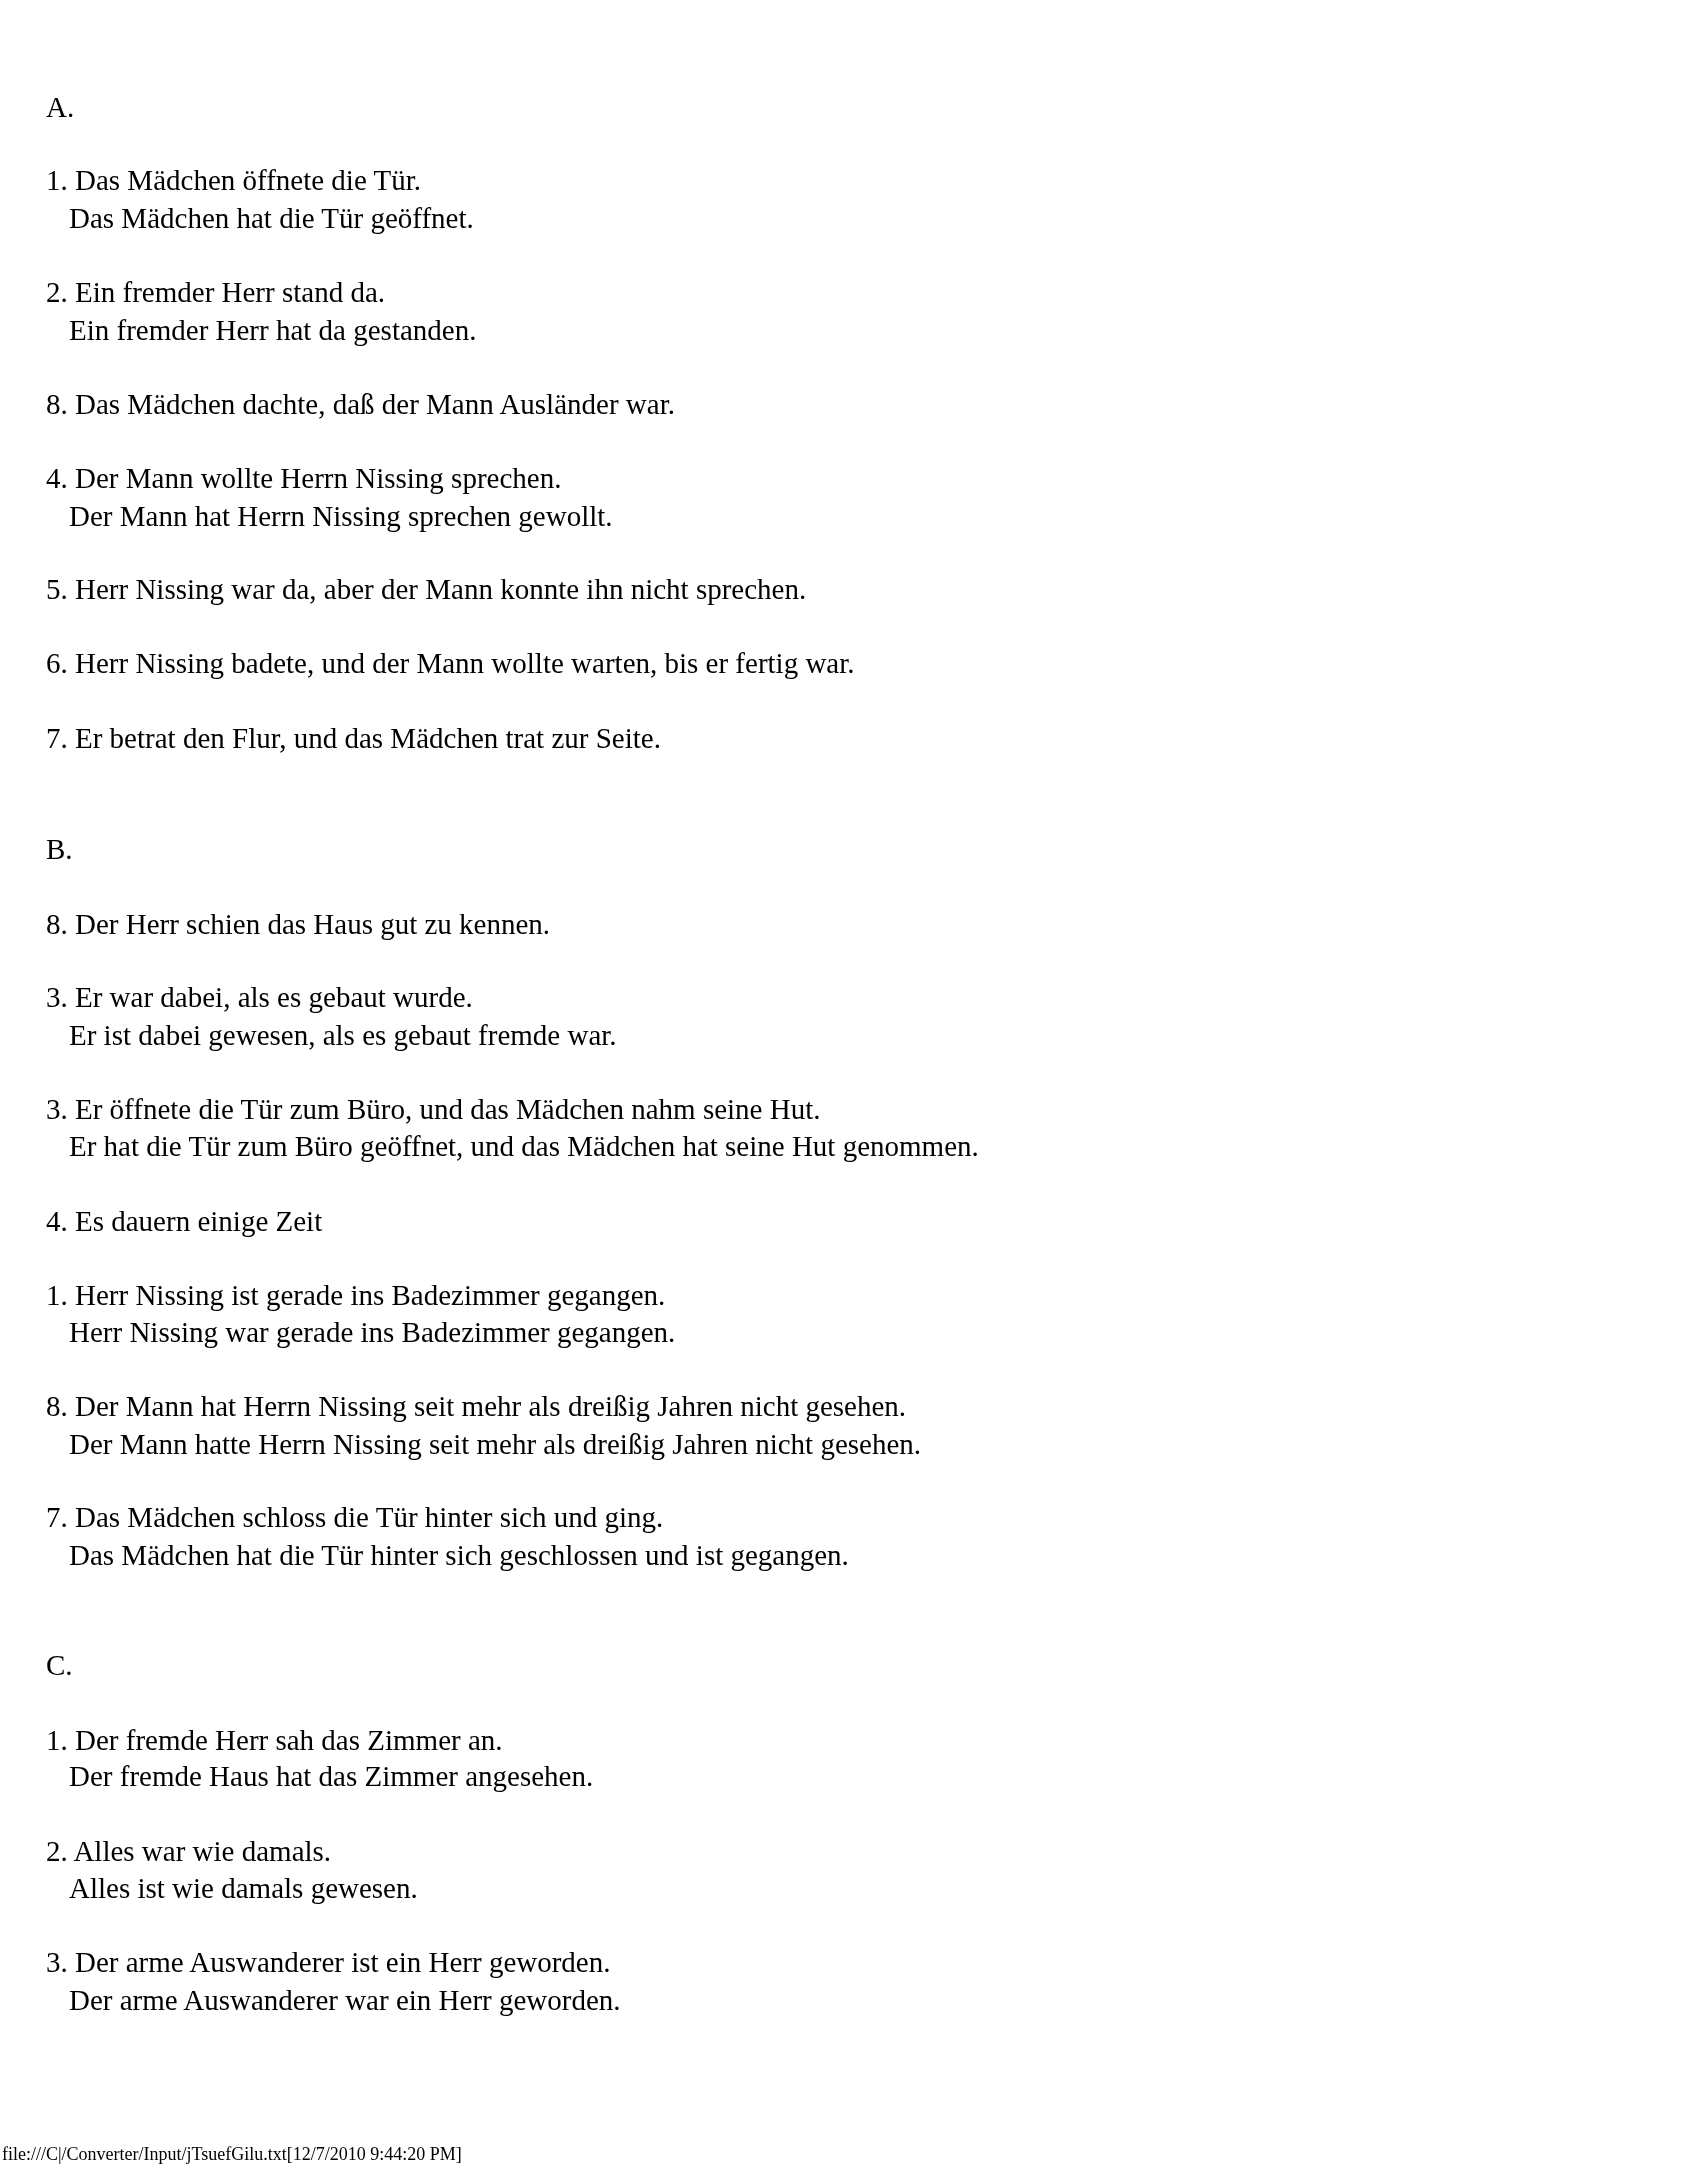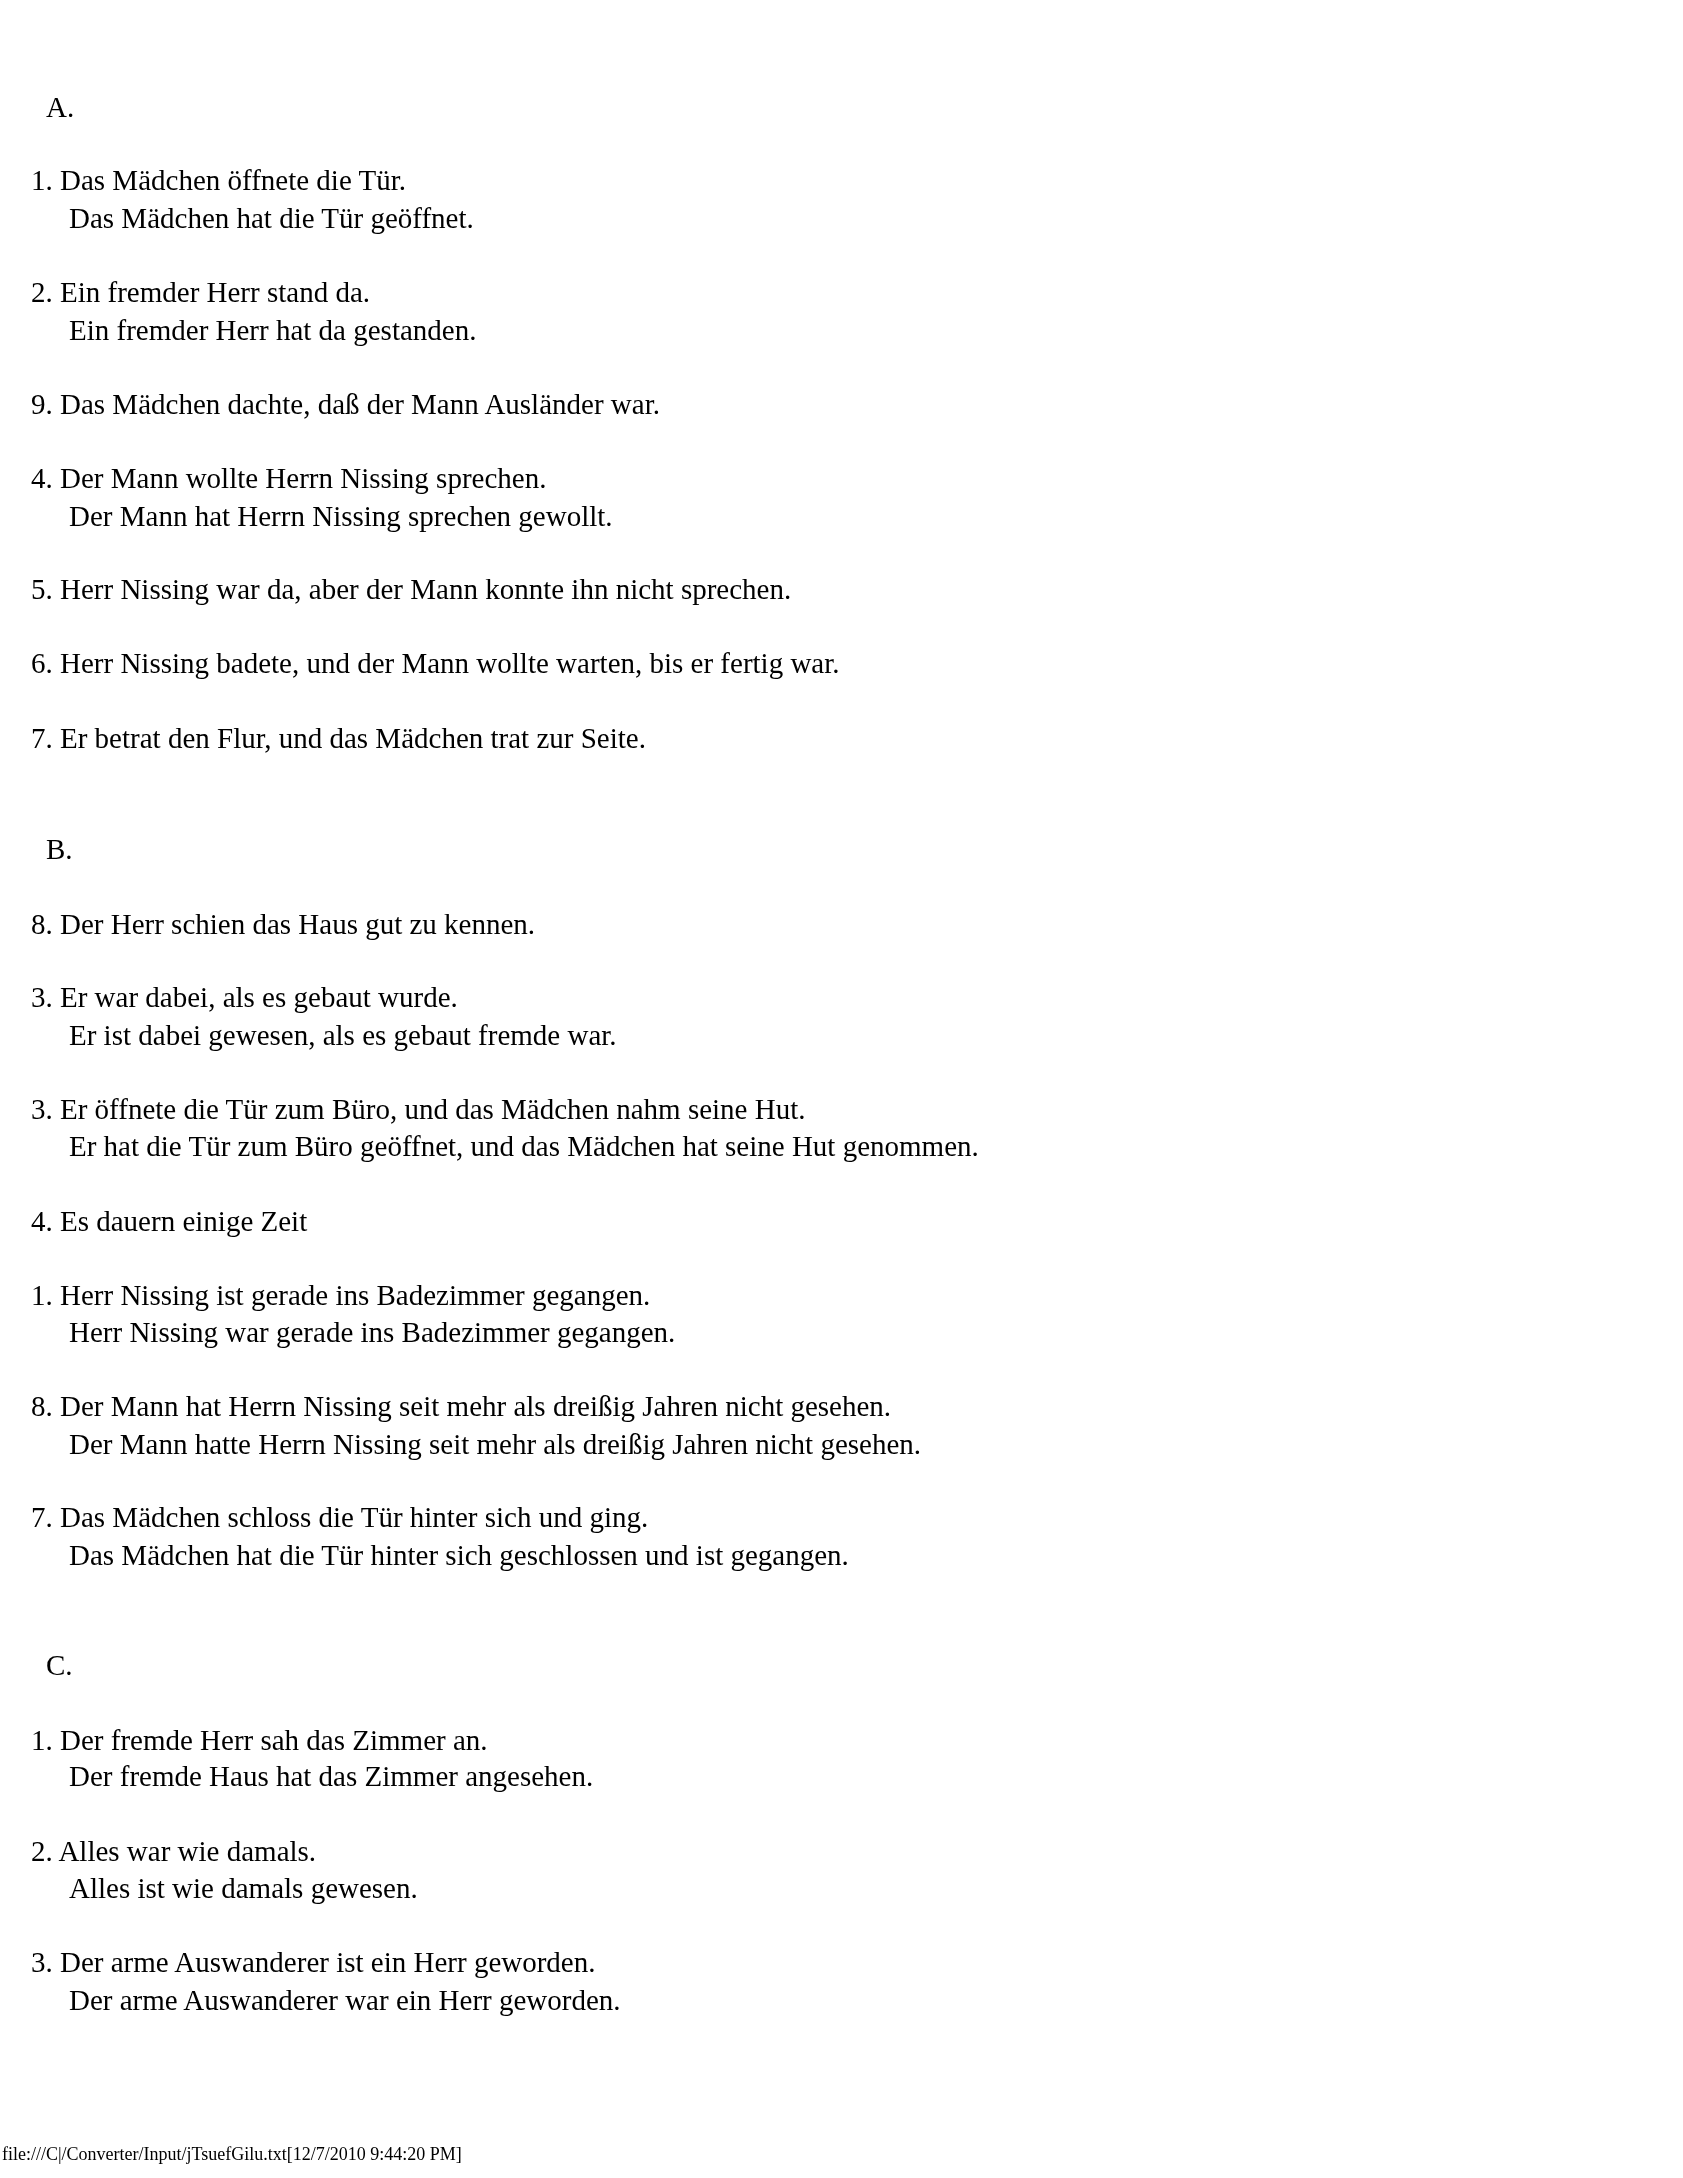--- a/index.html
+++ b/index.html
@@ -1,33 +1,33 @@
 <!DOCTYPE html>
 <html><head>
 <meta charset="utf-8">
 <style>
   html, body { margin: 0; padding: 0; background: #ffffff; }
   body { width: 1683px; height: 2178px; position: relative; overflow: hidden;
          font-family: "Liberation Serif", "DejaVu Serif", serif; color: #000; }
   .line { position: absolute; white-space: pre; font-size: 29px; line-height: 36px; }
   .heading { left: 46px; }
-  .main { left: 31px; }
+  .main { left: 46px; }
   .alt { left: 69px; }
   .footer { position: absolute; left: 2px; top: 2140px; font-size: 18px; line-height: 28px; white-space: pre; }
 </style>
 </head>
 <body>
 
 <div>
   <div class="line heading" style="top:89px">A.</div>
   <div class="line main" style="top:162px">1. Das Mädchen öffnete die Tür.</div>
   <div class="line alt" style="top:200px">Das Mädchen hat die Tür geöffnet.</div>
   <div class="line main" style="top:274px">2. Ein fremder Herr stand da.</div>
   <div class="line alt" style="top:312px">Ein fremder Herr hat da gestanden.</div>
-  <div class="line main" style="top:386px">9. Das Mädchen dachte, daß der Mann Ausländer war.</div>
+  <div class="line main" style="top:386px">8. Das Mädchen dachte, daß der Mann Ausländer war.</div>
   <div class="line main" style="top:460px">4. Der Mann wollte Herrn Nissing sprechen.</div>
   <div class="line alt" style="top:498px">Der Mann hat Herrn Nissing sprechen gewollt.</div>
   <div class="line main" style="top:571px">5. Herr Nissing war da, aber der Mann konnte ihn nicht sprechen.</div>
   <div class="line main" style="top:645px">6. Herr Nissing badete, und der Mann wollte warten, bis er fertig war.</div>
   <div class="line main" style="top:720px">7. Er betrat den Flur, und das Mädchen trat zur Seite.</div>
 </div>
 
 <div>
   <div class="line heading" style="top:831px">B.</div>
   <div class="line main" style="top:906px">8. Der Herr schien das Haus gut zu kennen.</div>

